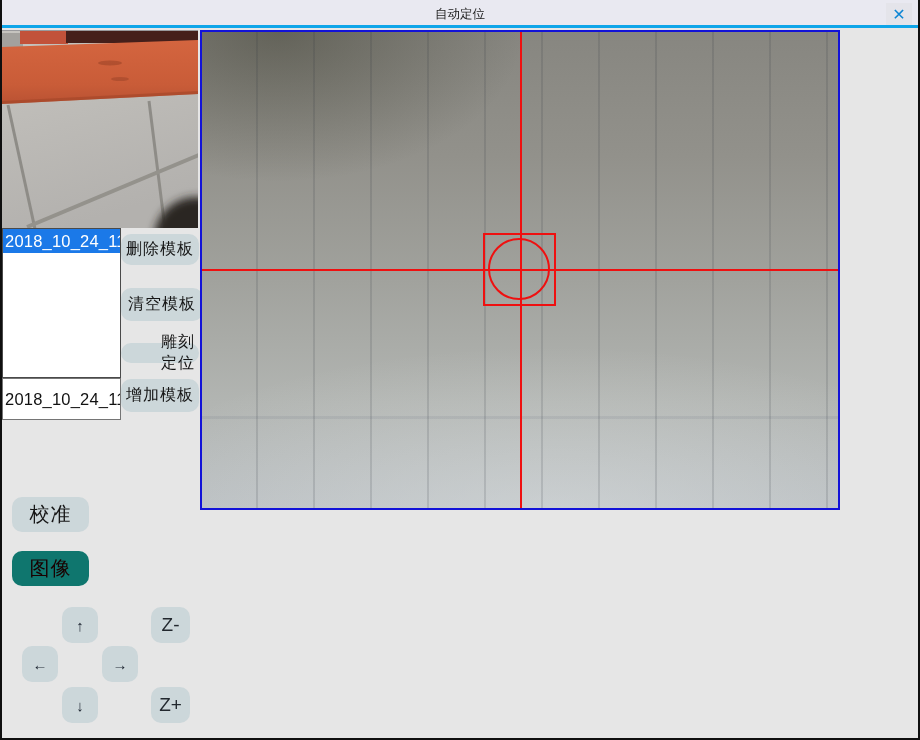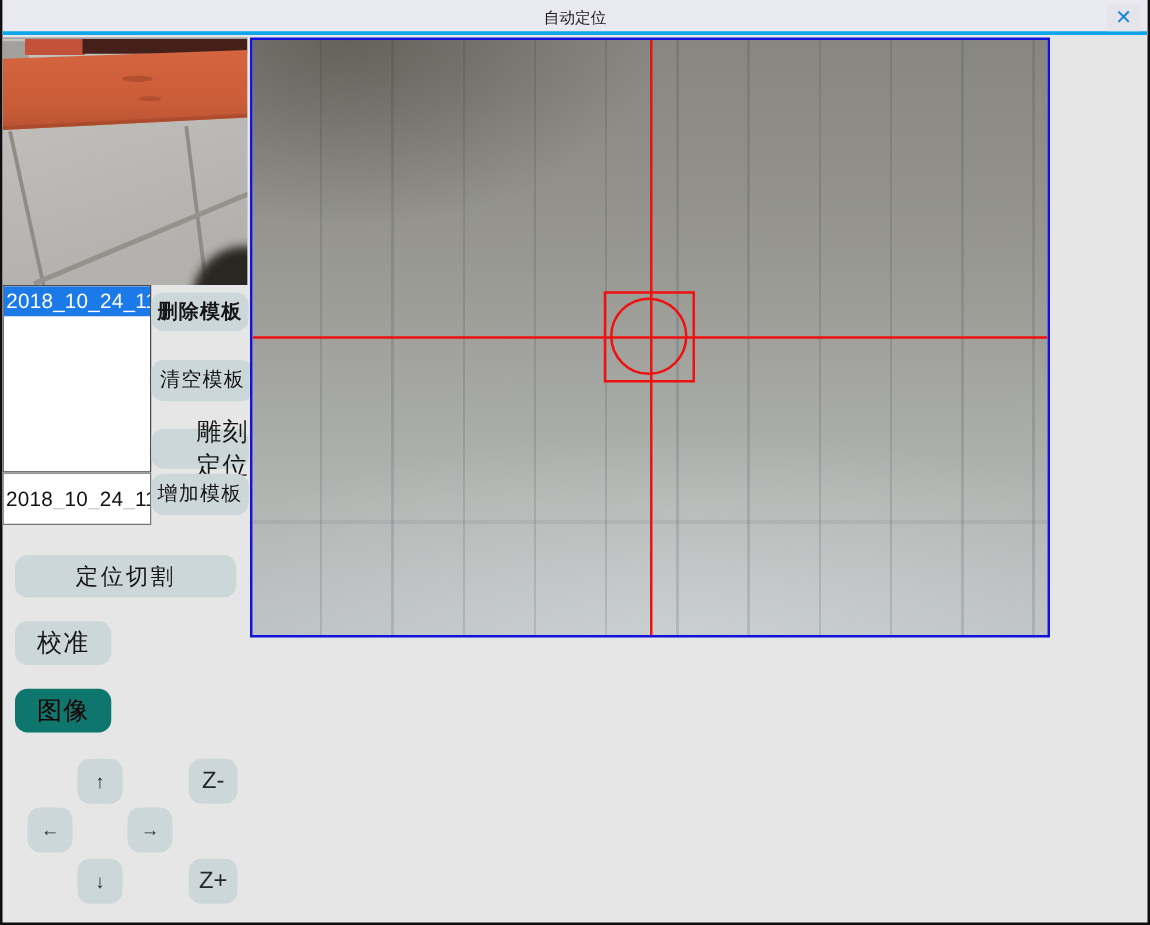--- a/index.html
+++ b/index.html
@@ -48,23 +48,23 @@
     font-family:"Liberation Sans","DejaVu Sans",sans-serif;
     font-size:16.5px;color:#111;padding:0 0 0 2px;letter-spacing:0.2px;
   }
   
   .btn{
     position:absolute;background:#ccd7da;border:none;border-radius:10px;
     display:flex;align-items:center;justify-content:center;
     font-family:"Liberation Sans","DejaVu Sans",sans-serif;
     font-size:20px;color:#151515;padding:0;letter-spacing:1px;
   }
-  .b-delete {left:119px;top:234px;width:78px;height:31px;font-size:16px;font-weight:bold;}
+  .b-delete {left:119px;top:234px;width:78px;height:31px;font-size:16px;}
   .b-clear  {left:119px;top:288px;width:82px;height:33px;font-size:16px;}
-  .b-engrave{left:119px;top:343px;width:78px;height:32px;font-size:20px;padding-left:36px;}
+  .b-engrave{left:119px;top:343px;width:78px;height:20px;font-size:16px;padding-left:36px;}
   .b-add    {left:119px;top:379px;width:78px;height:33px;font-size:16px;}
   .b-cut    {left:10px;top:444px;width:177px;height:34px;font-size:18px;letter-spacing:2px;}
   .b-cal    {left:10px;top:497px;width:77px;height:35px;}
   .b-set    {left:110px;top:497px;width:78px;height:35px;}
   .b-img    {left:10px;top:551px;width:77px;height:35px;background:#0f766e;color:#1a0000;}
   .b-match  {left:110px;top:551px;width:78px;height:35px;}
   .jog{width:36px;height:36px;border-radius:10px;font-size:15px;color:#1c2430;letter-spacing:0;}
   .j-up   {left:60px; top:607px;}
   .j-zm   {left:149px;top:607px;width:39px;font-size:19px;color:#22282e;}
   .j-left {left:20px; top:646px;}
@@ -148,21 +148,20 @@
     <div class="list-item">2018_10_24_11</div>
   </div>
 
   <input class="name-input" type="text" value="2018_10_24_11" style="">
 
   <button class="btn b-delete">删除模板</button>
   <button class="btn b-clear">清空模板</button>
   <button class="btn b-engrave">雕刻定位</button>
   <button class="btn b-add">增加模板</button>
 
-  <button class="btn b-cut">定位切割</button>
   <button class="btn b-cal">校准</button>
   <button class="btn b-img">图像</button>
 
   <button class="btn jog j-up">↑</button>
   <button class="btn jog j-zm">Z-</button>
   <button class="btn jog j-left">←</button>
   <button class="btn jog j-right">→</button>
   <button class="btn jog j-down">↓</button>
   <button class="btn jog j-zp">Z+</button>
 

